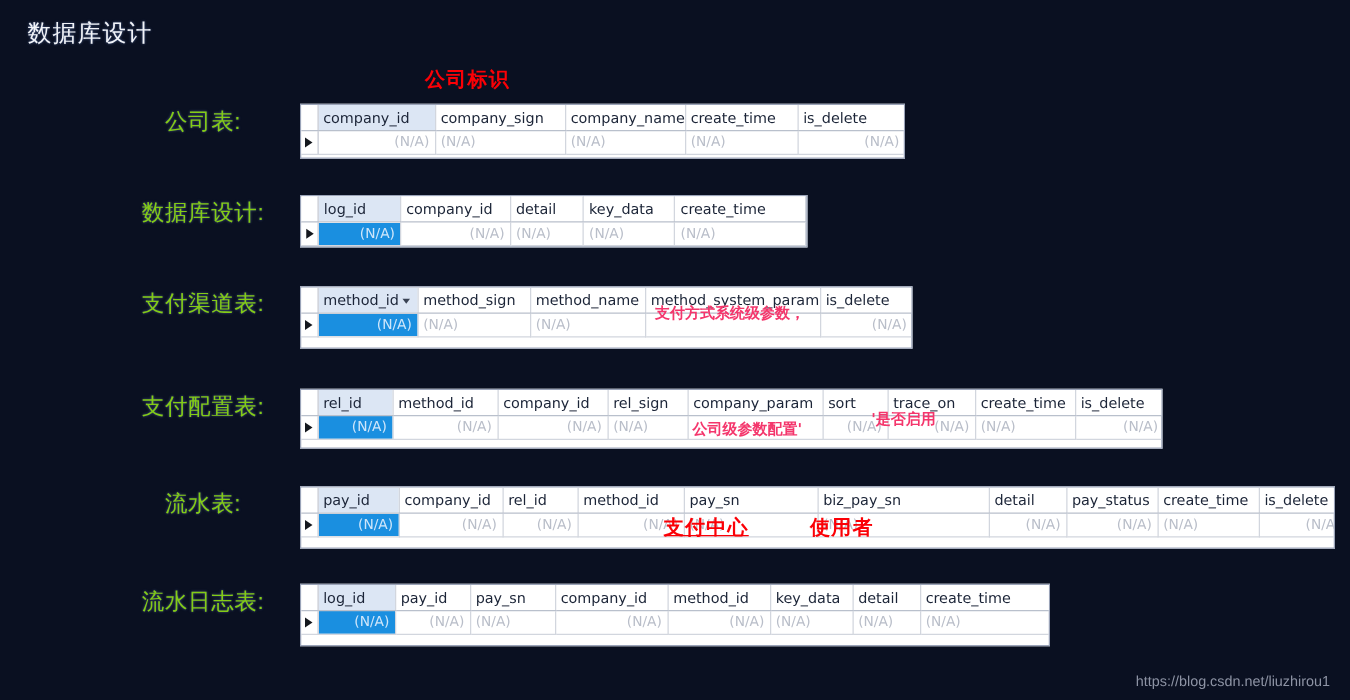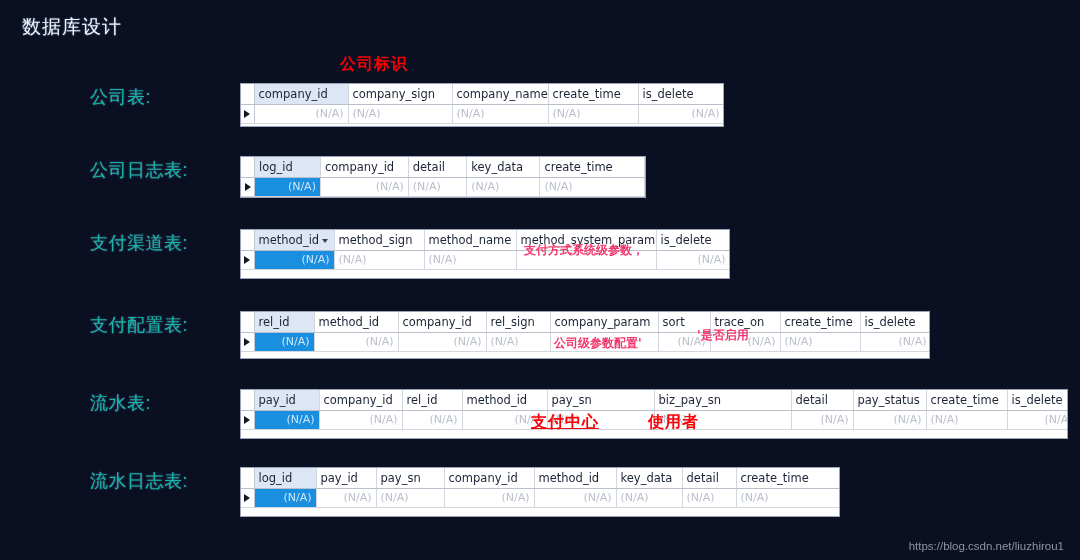--- a/index.html
+++ b/index.html
@@ -34,23 +34,23 @@
     position: absolute;
     left: 0;
     width: 1080px;
   }
 
   .row-label {
     position: absolute;
     right: 0;
     top: 0;
     width: 145px;
-    text-align: left;
+    text-align: center;
     font-size: 18px;
-    color: #14b8a6;
+    color: #84cc16;
     letter-spacing: 0.5px;
     text-shadow: 0 0 2px rgba(120,150,220,0.6);
     white-space: nowrap;
   }
   .row-label-wrap {
     position: absolute;
     left: 60px;
     width: 175px;
   }
 
@@ -185,21 +185,21 @@
       </tr>
     </tbody>
       </table>
   </div>
 </div>
 
 <div class="annot annot-big" style="left:340px; top:54px;">公司标识</div>
 
 <div class="table-row-block" style="top:158px;">
   <div class="row-label-wrap">
-    <div class="row-label">公司日志表:</div>
+    <div class="row-label">数据库设计:</div>
   </div>
   <div class="grid" style="left:240px; top:-2px; width:406px; height:42px;">
     <table class="grid-inner">
       <colgroup>
         <col class="gutter-col">
           <col style="width:63px">
           <col style="width:84px">
         <col style="width:56px">
           <col style="width:70px">
           <col style="width:100px">

